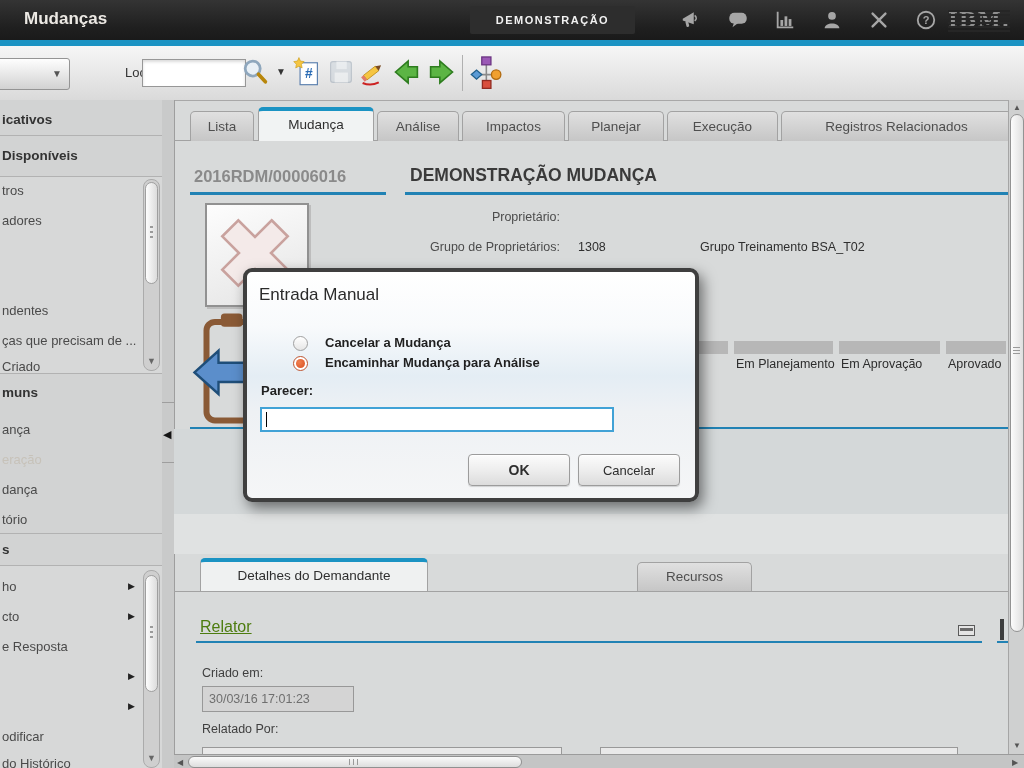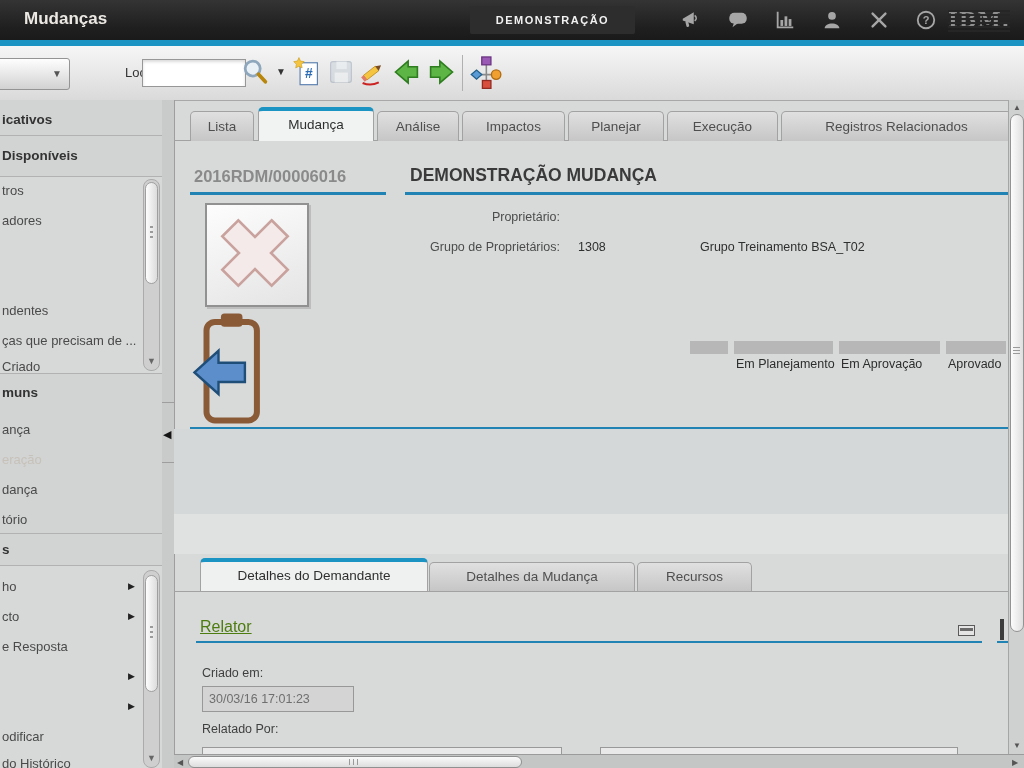--- a/index.html
+++ b/index.html
@@ -312,21 +312,20 @@
   <div class="seg" style="left:946px;width:60px"></div>
   <div class="stage-lbl" style="left:736px">Em Planejamento</div>
   <div class="stage-lbl" style="left:841px">Em Aprovação</div>
   <div class="stage-lbl" style="left:948px">Aprovado</div>
   <div class="ul-blue" style="left:190px;top:427px;width:818px;height:2px"></div>
   <div class="abs" style="left:174px;top:429px;width:834px;height:85px;background:#d4d8d9"></div>
   <div class="abs" style="left:174px;top:514px;width:834px;height:40px;background:#e0e2e2"></div>
 
   <div class="dtabline"></div>
   <div class="dtab active" style="left:200px;width:226px">Detalhes do Demandante</div>
-  <div class="dtab" style="left:429px;width:204px">Detalhes da Mudança</div>
   <div class="dtab" style="left:637px;width:113px">Recursos</div>
 
   <div class="sec-title">Relator</div>
   <div class="min-btn"></div>
   <div class="ul-blue" style="left:196px;top:641px;width:786px;height:2px"></div>
   <div class="abs" style="left:1000px;top:619px;width:4px;height:21px;background:#3d3d3d"></div>
   <div class="ul-blue" style="left:997px;top:641px;width:11px;height:2px"></div>
 
   <div class="fvalue" style="left:202px;top:666px;color:#3f3f3f">Criado em:</div>
   <div class="ro-input" style="left:202px;top:686px;width:144px;height:24px">30/03/16 17:01:23</div>
@@ -338,14 +337,25 @@
     <div class="sarrow" style="left:4px;top:3px">▲</div>
     <div class="vthumb"></div>
     <div class="sarrow" style="left:4px;top:641px">▼</div>
   </div>
   <div class="hscroll">
     <div class="sarrow" style="left:3px;top:3px">◀</div>
     <div class="hthumb"></div>
     <div class="sarrow" style="left:838px;top:3px">▶</div>
   </div>
 
+  <div class="modal">
+    <div class="modal-title">Entrada Manual</div>
+    <span class="radio" style="top:64px"></span>
+    <span class="radio-lbl" style="top:63px">Cancelar a Mudança</span>
+    <span class="radio selected" style="top:84px"></span>
+    <span class="radio-lbl" style="top:83px">Encaminhar Mudança para Análise</span>
+    <div class="memo-lbl">Parecer:</div>
+    <input class="memo-input" value="" style="">
+    <button class="mbtn ok">OK</button>
+    <button class="mbtn cancel">Cancelar</button>
+  </div>
 
 </div>
 
 </body></html>

